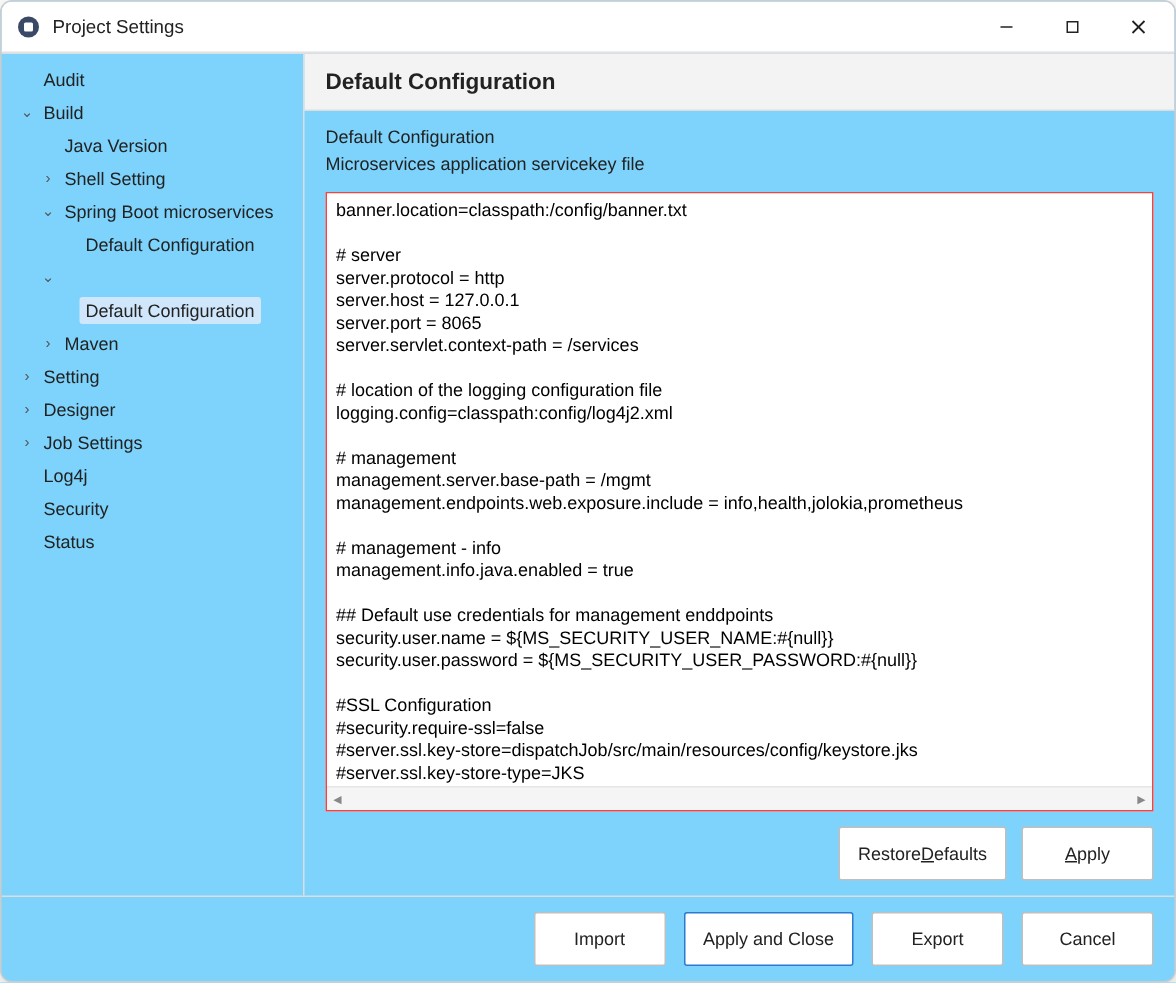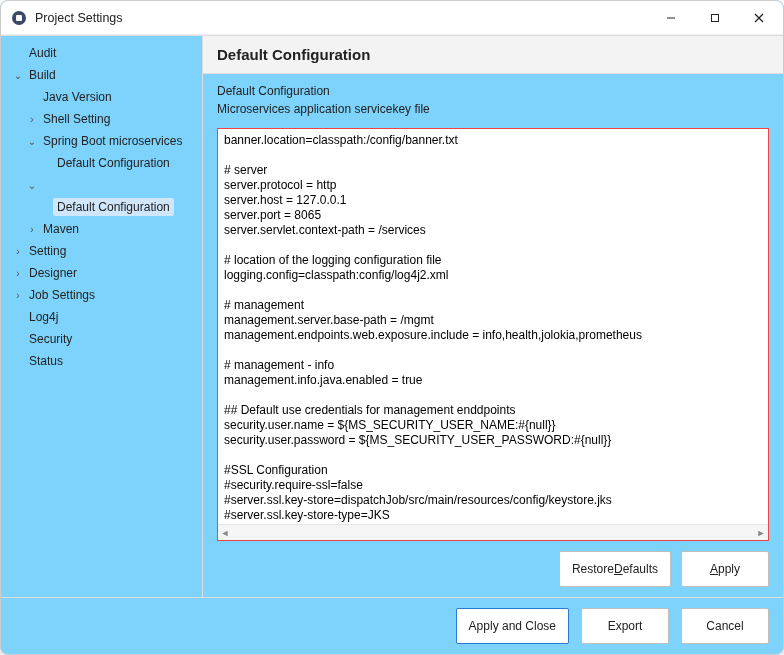--- a/index.html
+++ b/index.html
@@ -211,18 +211,19 @@
               <span class="underline-char">A</span>
               <span>pply</span>
           </div>
         </div>
       </div>
     </div>
 
   </div>
 
   <div class="bottom-bar">
+    <div class="btn">Import</div>
     <div class="btn primary">Apply and Close</div>
     <div class="btn">Export</div>
     <div class="btn">Cancel</div>
   </div>
 
 </div>
 
 </body></html>

